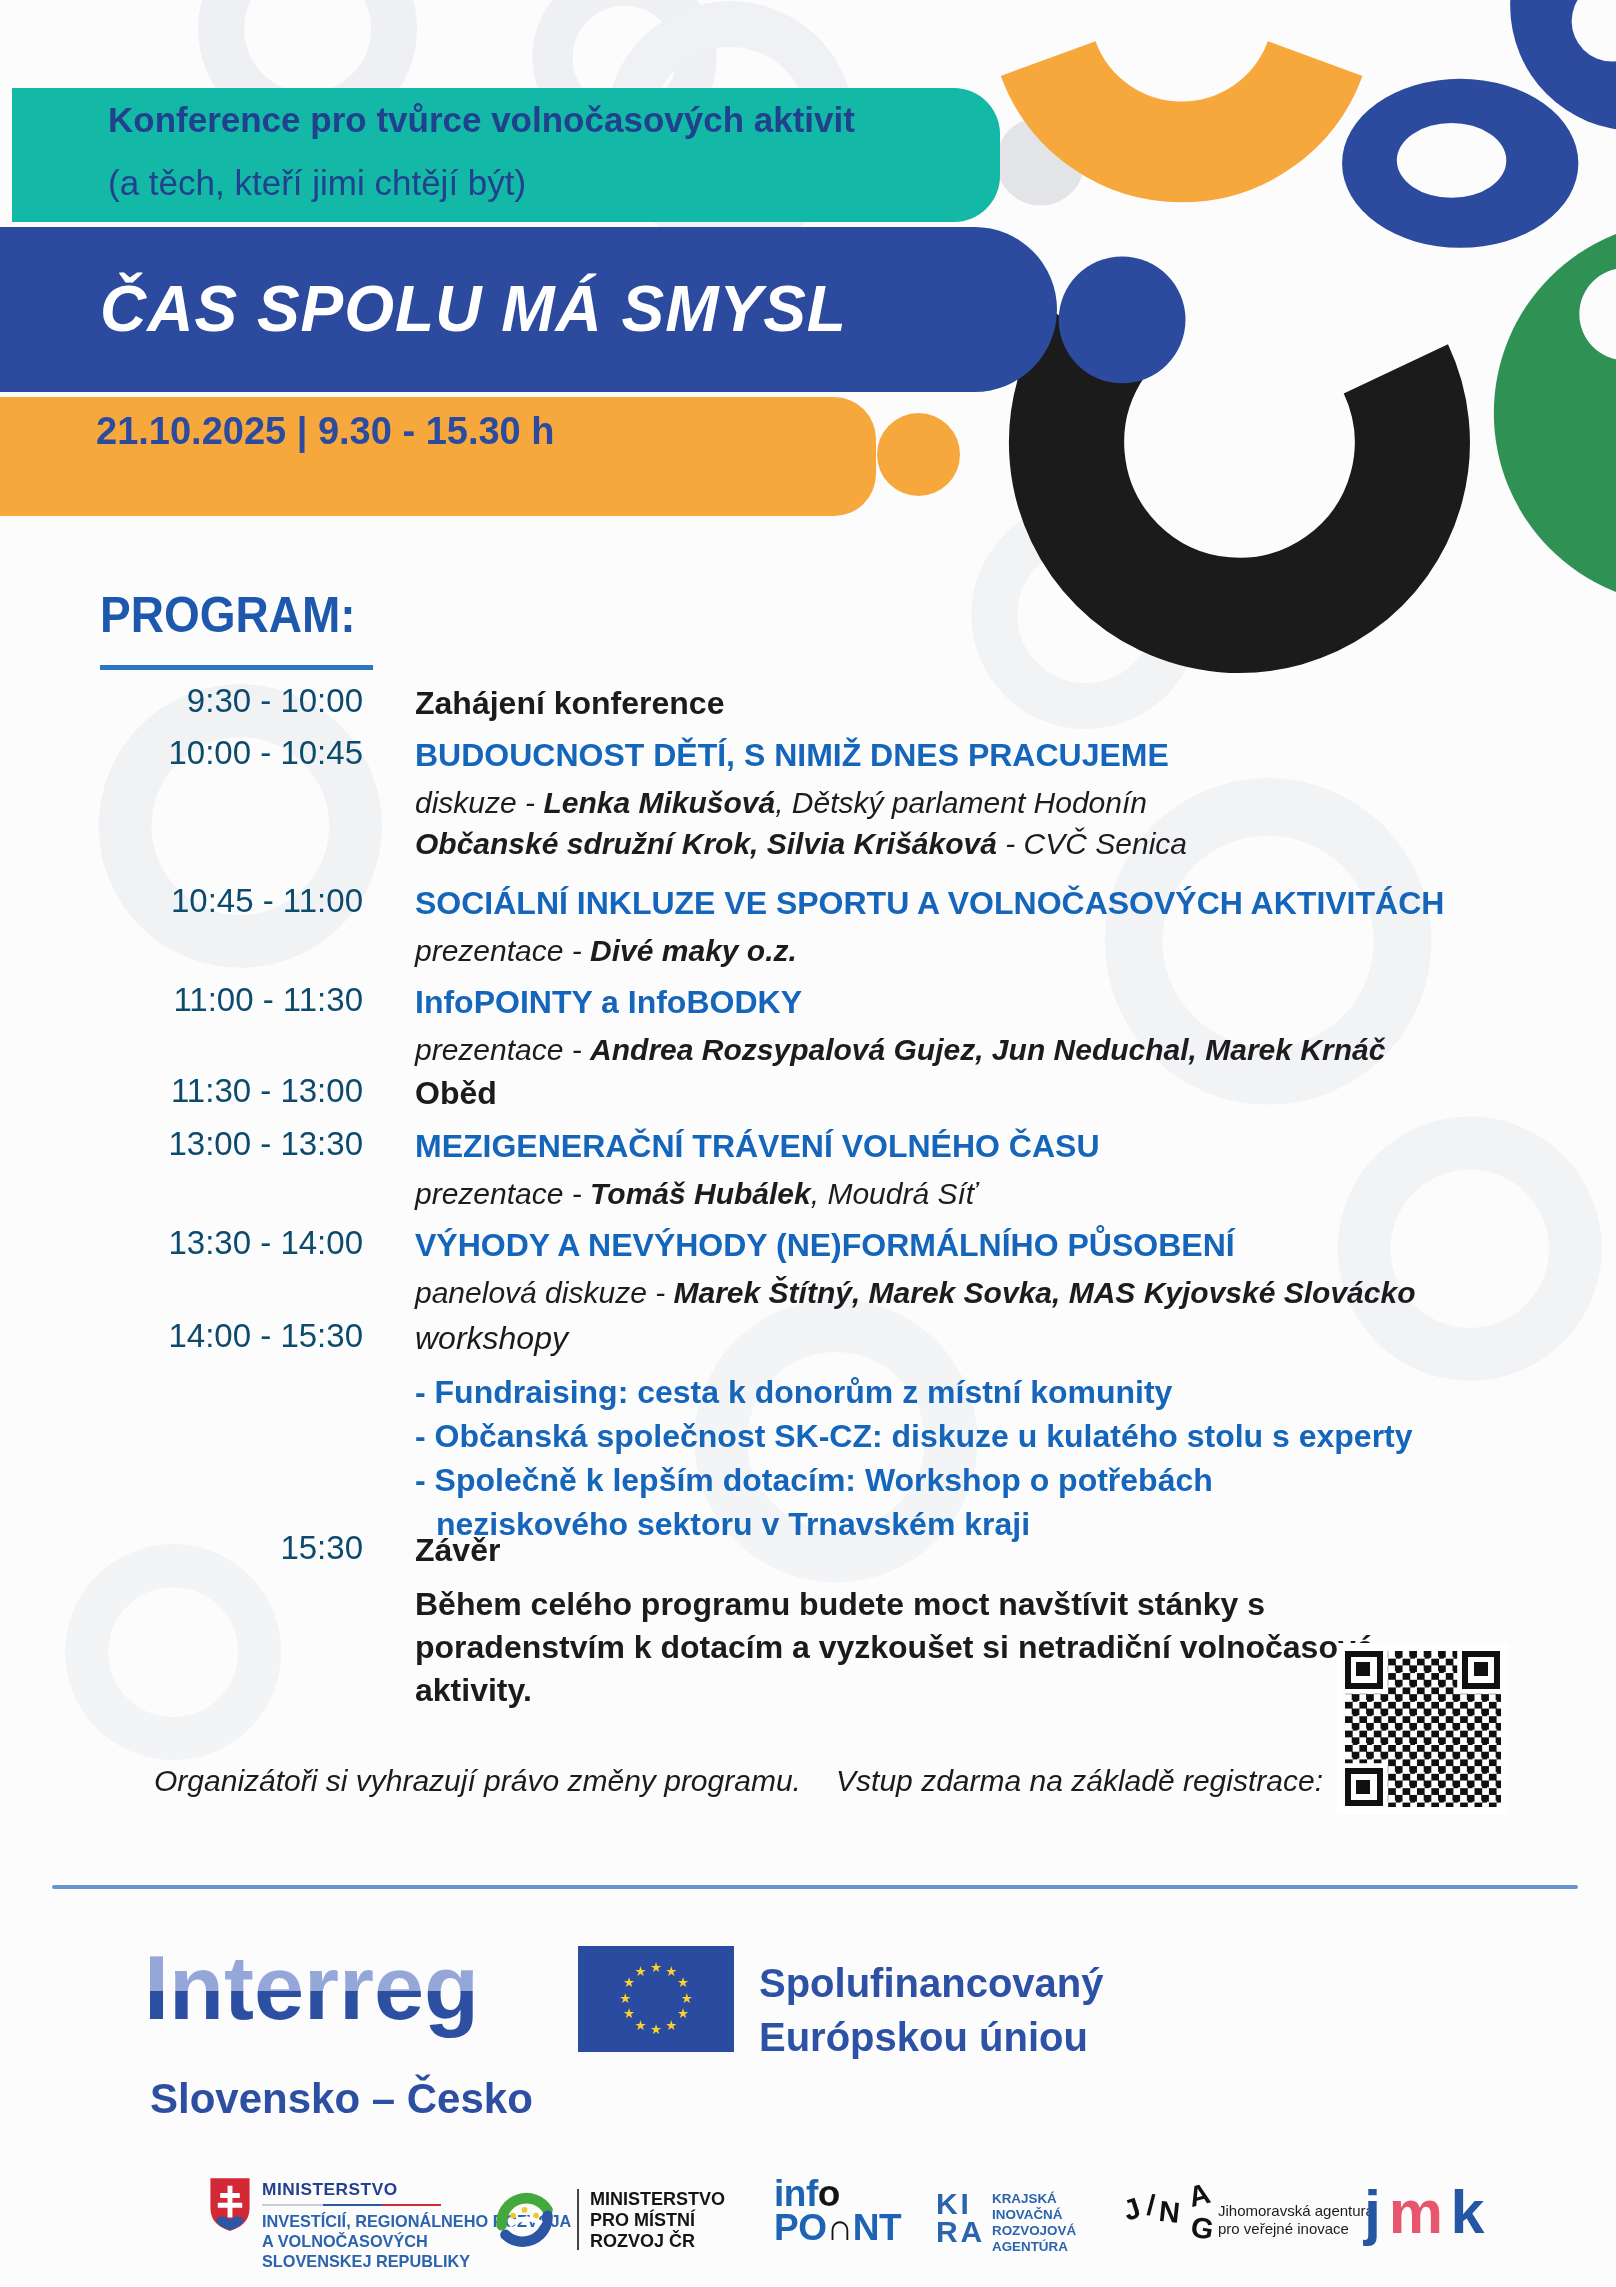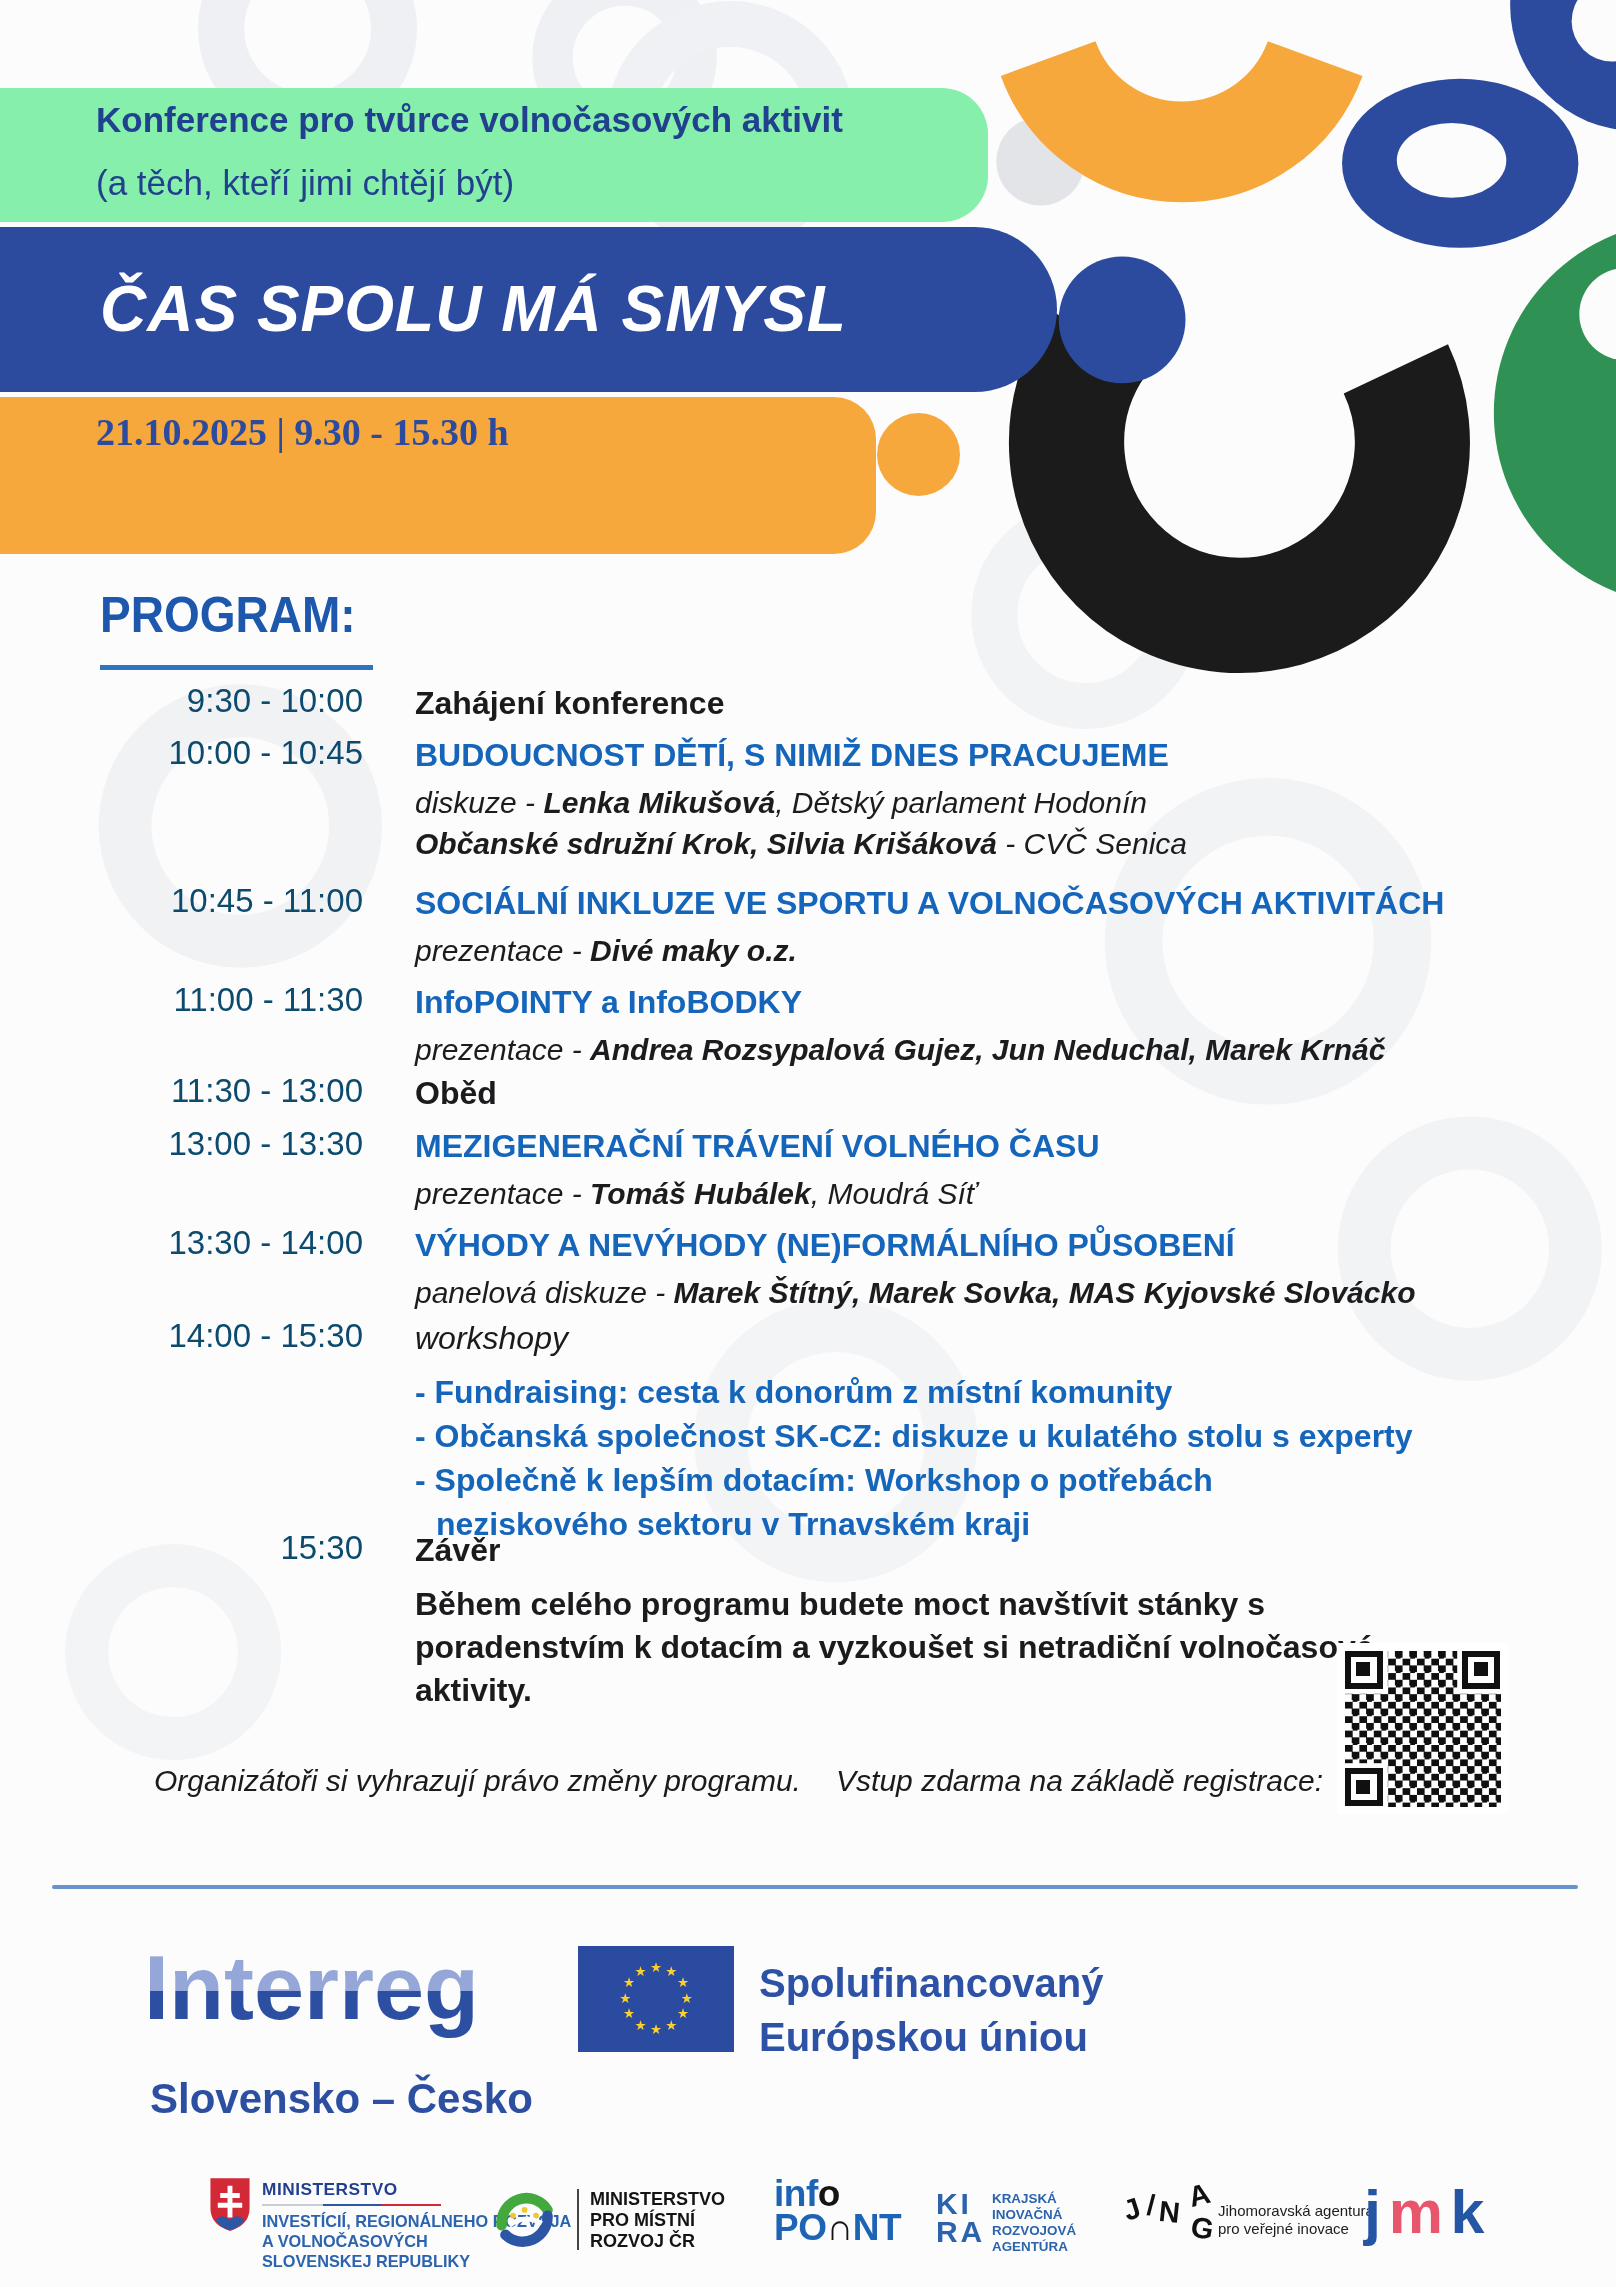--- a/index.html
+++ b/index.html
@@ -8,31 +8,31 @@
     width:1617px;height:2287px;
     overflow:hidden;
     background:#fcfcfd;
     font-family:"Liberation Sans", sans-serif;
     color:#1b1b1d;
   }
   .abs{position:absolute;}
   svg.decor{position:absolute;left:0;top:0;pointer-events:none;}
 
   
-  .gray-band{left:0;top:88px;width:988px;height:134px;background:#86efac;border-radius:0 46px 46px 0;z-index:3;}
+  .gray-band{left:12px;top:88px;width:988px;height:134px;background:#14b8a6;border-radius:0 46px 46px 0;z-index:3;}
   .gray-band .l1{position:absolute;left:96px;top:11.5px;font-size:35px;font-weight:bold;color:#21418f;}
   .gray-band .l2{position:absolute;left:96px;top:58px;font-size:35px;color:#21418f;margin-top:17px;}
 
   
   .blue-banner{left:0;top:227px;width:1057px;height:165px;background:#2c4b9e;border-radius:0 85px 85px 0;z-index:3;}
   .blue-banner .title{position:absolute;left:100px;top:0;height:117px;line-height:165px;
     font-size:64px;font-weight:bold;font-style:italic;color:#ffffff;letter-spacing:1px;white-space:nowrap;}
 
   
-  .orange-banner{left:0;top:397px;width:876px;height:157px;background:#f7a83d;border-radius:0 42px 42px 0;z-index:3;font-family:Liberation Serif, serif;}
+  .orange-banner{left:0;top:397px;width:876px;height:119px;background:#f7a83d;border-radius:0 42px 42px 0;z-index:3;}
   .orange-banner .d1{position:absolute;left:96px;top:13.4px;font-size:38px;font-weight:bold;color:#2c4b9e;}
   .orange-banner .d2{position:absolute;left:96px;top:65px;font-size:29px;font-weight:bold;color:#2c4b9e;}
   .orange-dot{left:877px;top:413px;width:83px;height:83px;border-radius:50%;background:#f7a83d;z-index:3;}
 
   
   .program-heading{left:100px;top:586px;font-size:50px;font-weight:bold;color:#1e58ad;
      transform:scaleX(.92);transform-origin:left center;letter-spacing:0;z-index:4;}
   .program-underline{left:100px;top:665px;width:273px;height:4.8px;background:#2e75c0;z-index:4;}
 
   .row{position:absolute;left:0;width:1617px;z-index:4;}

